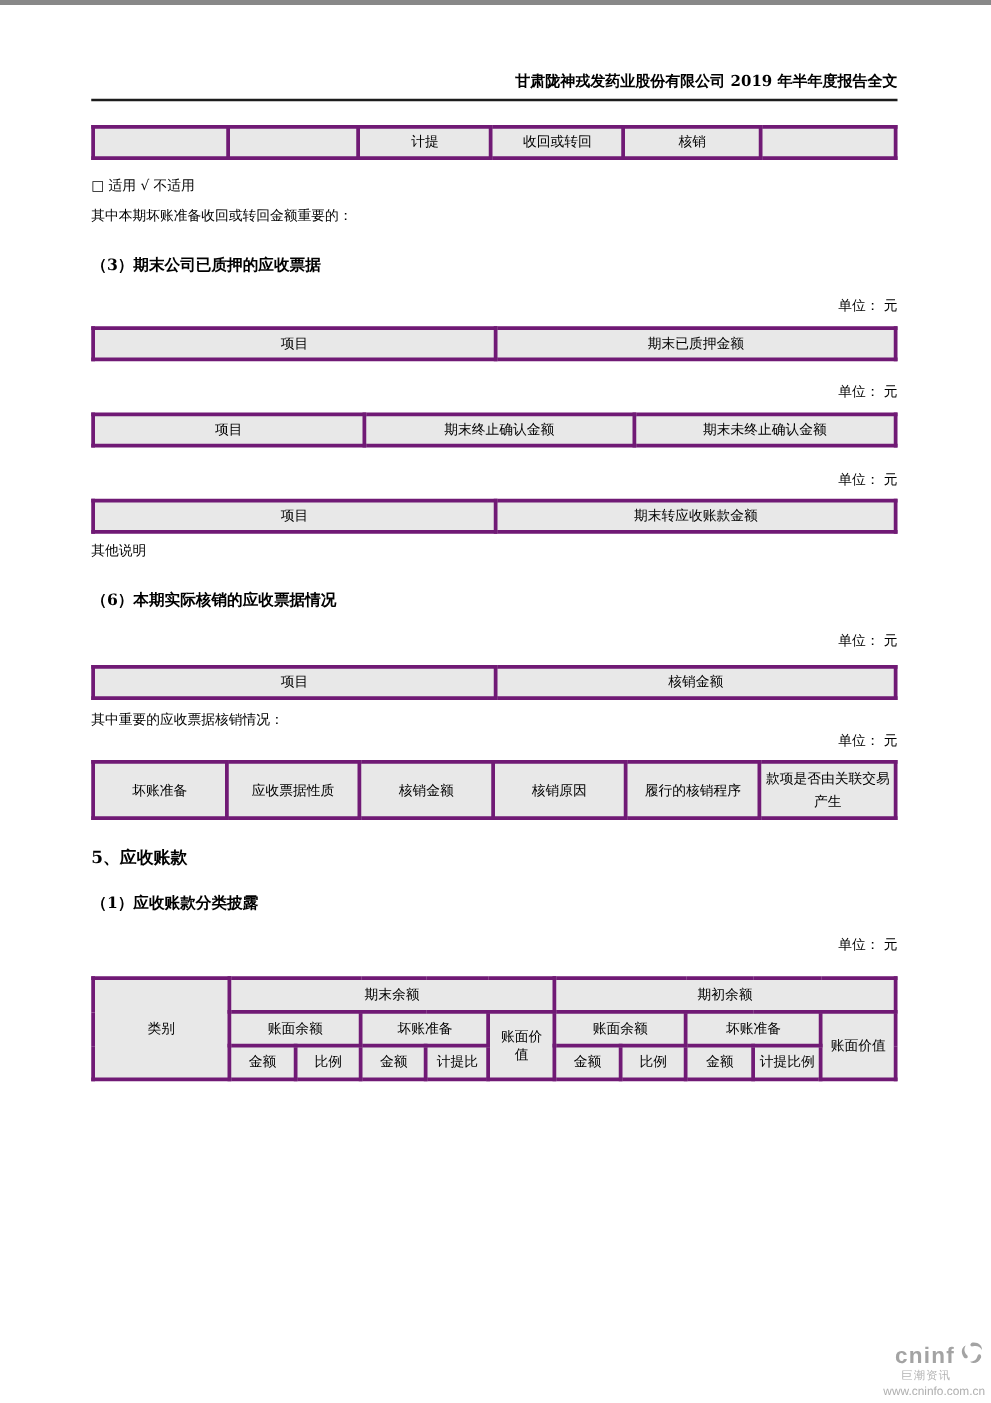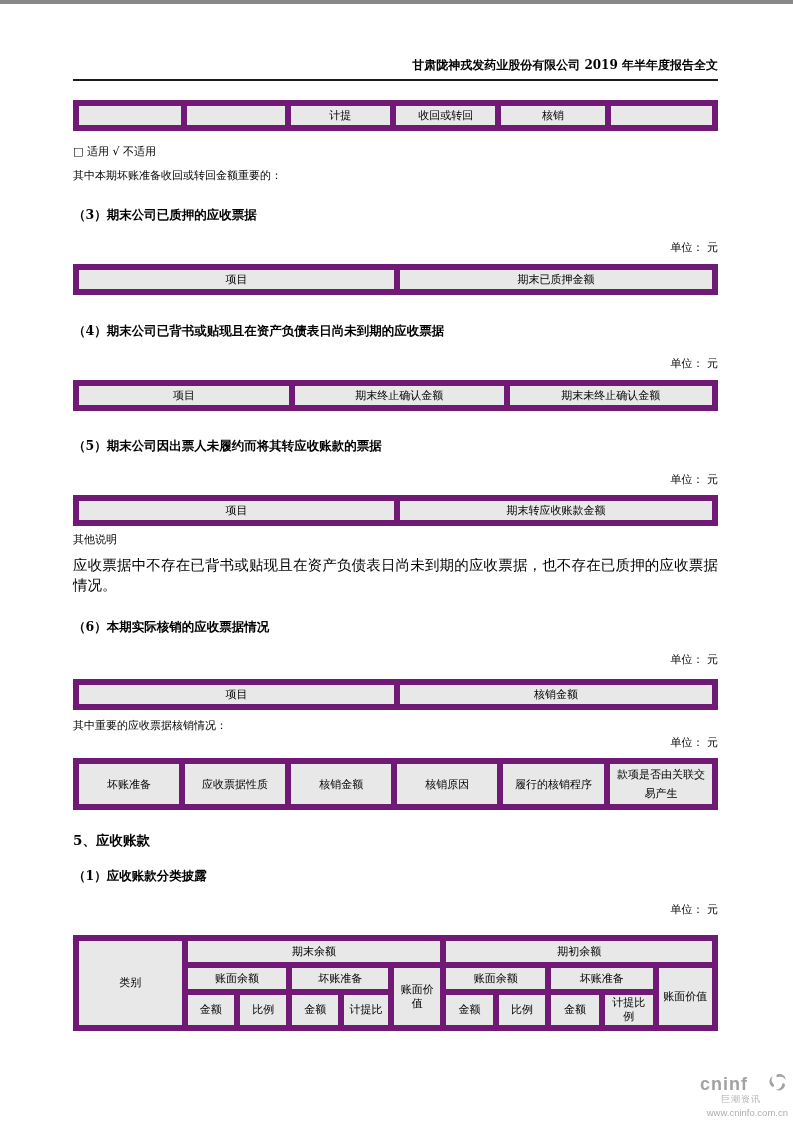--- a/index.html
+++ b/index.html
@@ -17,21 +17,21 @@
   .doc-header {
     text-align:right;
     font-size:12px;
     line-height:16px;
     padding-bottom:6px;
     border-bottom:2px solid #1c1c1c;
     font-weight:bold;
   }
   table { border-collapse:collapse; width:100%; table-layout:fixed; border:2px solid #262626; }
   td {
-    border:6px solid #701a75;
+    border:3px solid #701a75;
     background:#e8e8e8;
     font-size:11px;
     line-height:14px;
     text-align:center;
     vertical-align:middle;
     height:25px;
     padding:1px 3px;
     word-break:break-all;
   }
   .note { font-size:11px; line-height:15px; }
@@ -63,21 +63,21 @@
   .mt-unit-d { margin-top:19px; }
   .mt-tbl8 { margin-top:18px; }
   .tbl8 td { height:27px; }
   .page-num { margin-top:26px; text-align:right; font-size:12px; line-height:14px; }
   .cninfo {
     position:absolute; right:5px; top:1068px;
     width:130px; text-align:right;
     color:#a8a8a8;
     font-family:"Liberation Sans", sans-serif;
   }
-  .cninfo-row { display:flex; align-items:center; justify-content:flex-end; gap:20px; }
+  .cninfo-row { display:flex; align-items:center; justify-content:flex-end; gap:4px; }
   .cninfo-text { font-size:18px; font-weight:bold; letter-spacing:1px; color:#a3a3a3; }
   .cninfo-cn { font-size:9px; color:#b3b3b3; margin-top:-3px; padding-right:27px; letter-spacing:1px; }
   .cninfo-url { font-size:9.5px; color:#aeaeae; margin-top:1px; }
 </style>
 </head>
 <body>
 
 <div class="page">
 
   <div class="doc-header">甘肃陇神戎发药业股份有限公司 2019 年半年度报告全文</div>
@@ -114,54 +114,51 @@
         <col style="width:49.8%">
       </colgroup>
     <tbody>
         <tr>
       <td>项目</td>
       <td>期末已质押金额</td>
     </tr>
   </tbody>
     </table>
 
-  <div class="sec-title mt-h4">（4）期末公司已背书或贴现且在资产负债表日尚未到期的应收票据</div>
   <div class="unit mt-unit-a">单位： 元</div>
   <table class="mt-tbl">
     <colgroup>
         <col style="width:33.8%">
         <col style="width:33.6%">
         <col style="width:32.6%">
       </colgroup>
     <tbody>
         <tr>
       <td>项目</td>
       <td>期末终止确认金额</td>
       <td>期末未终止确认金额</td>
     </tr>
   </tbody>
     </table>
 
-  <div class="sec-title mt-h5">（5）期末公司因出票人未履约而将其转应收账款的票据</div>
   <div class="unit mt-unit-b">单位： 元</div>
   <table class="mt-tbl5">
     <colgroup>
         <col style="width:50.2%">
         <col style="width:49.8%">
       </colgroup>
     <tbody>
         <tr>
       <td>项目</td>
       <td>期末转应收账款金额</td>
     </tr>
   </tbody>
     </table>
 
   <div class="note mt-other">其他说明</div>
-  <div class="para mt-para">应收票据中不存在已背书或贴现且在资产负债表日尚未到期的应收票据，也不存在已质押的应收票据情况。</div>
 
   <div class="sec-title mt-h6">（6）本期实际核销的应收票据情况</div>
   <div class="unit mt-unit-a">单位： 元</div>
   <table class="mt-tbl6">
     <colgroup>
         <col style="width:50.2%">
         <col style="width:49.8%">
       </colgroup>
     <tbody>
         <tr>

